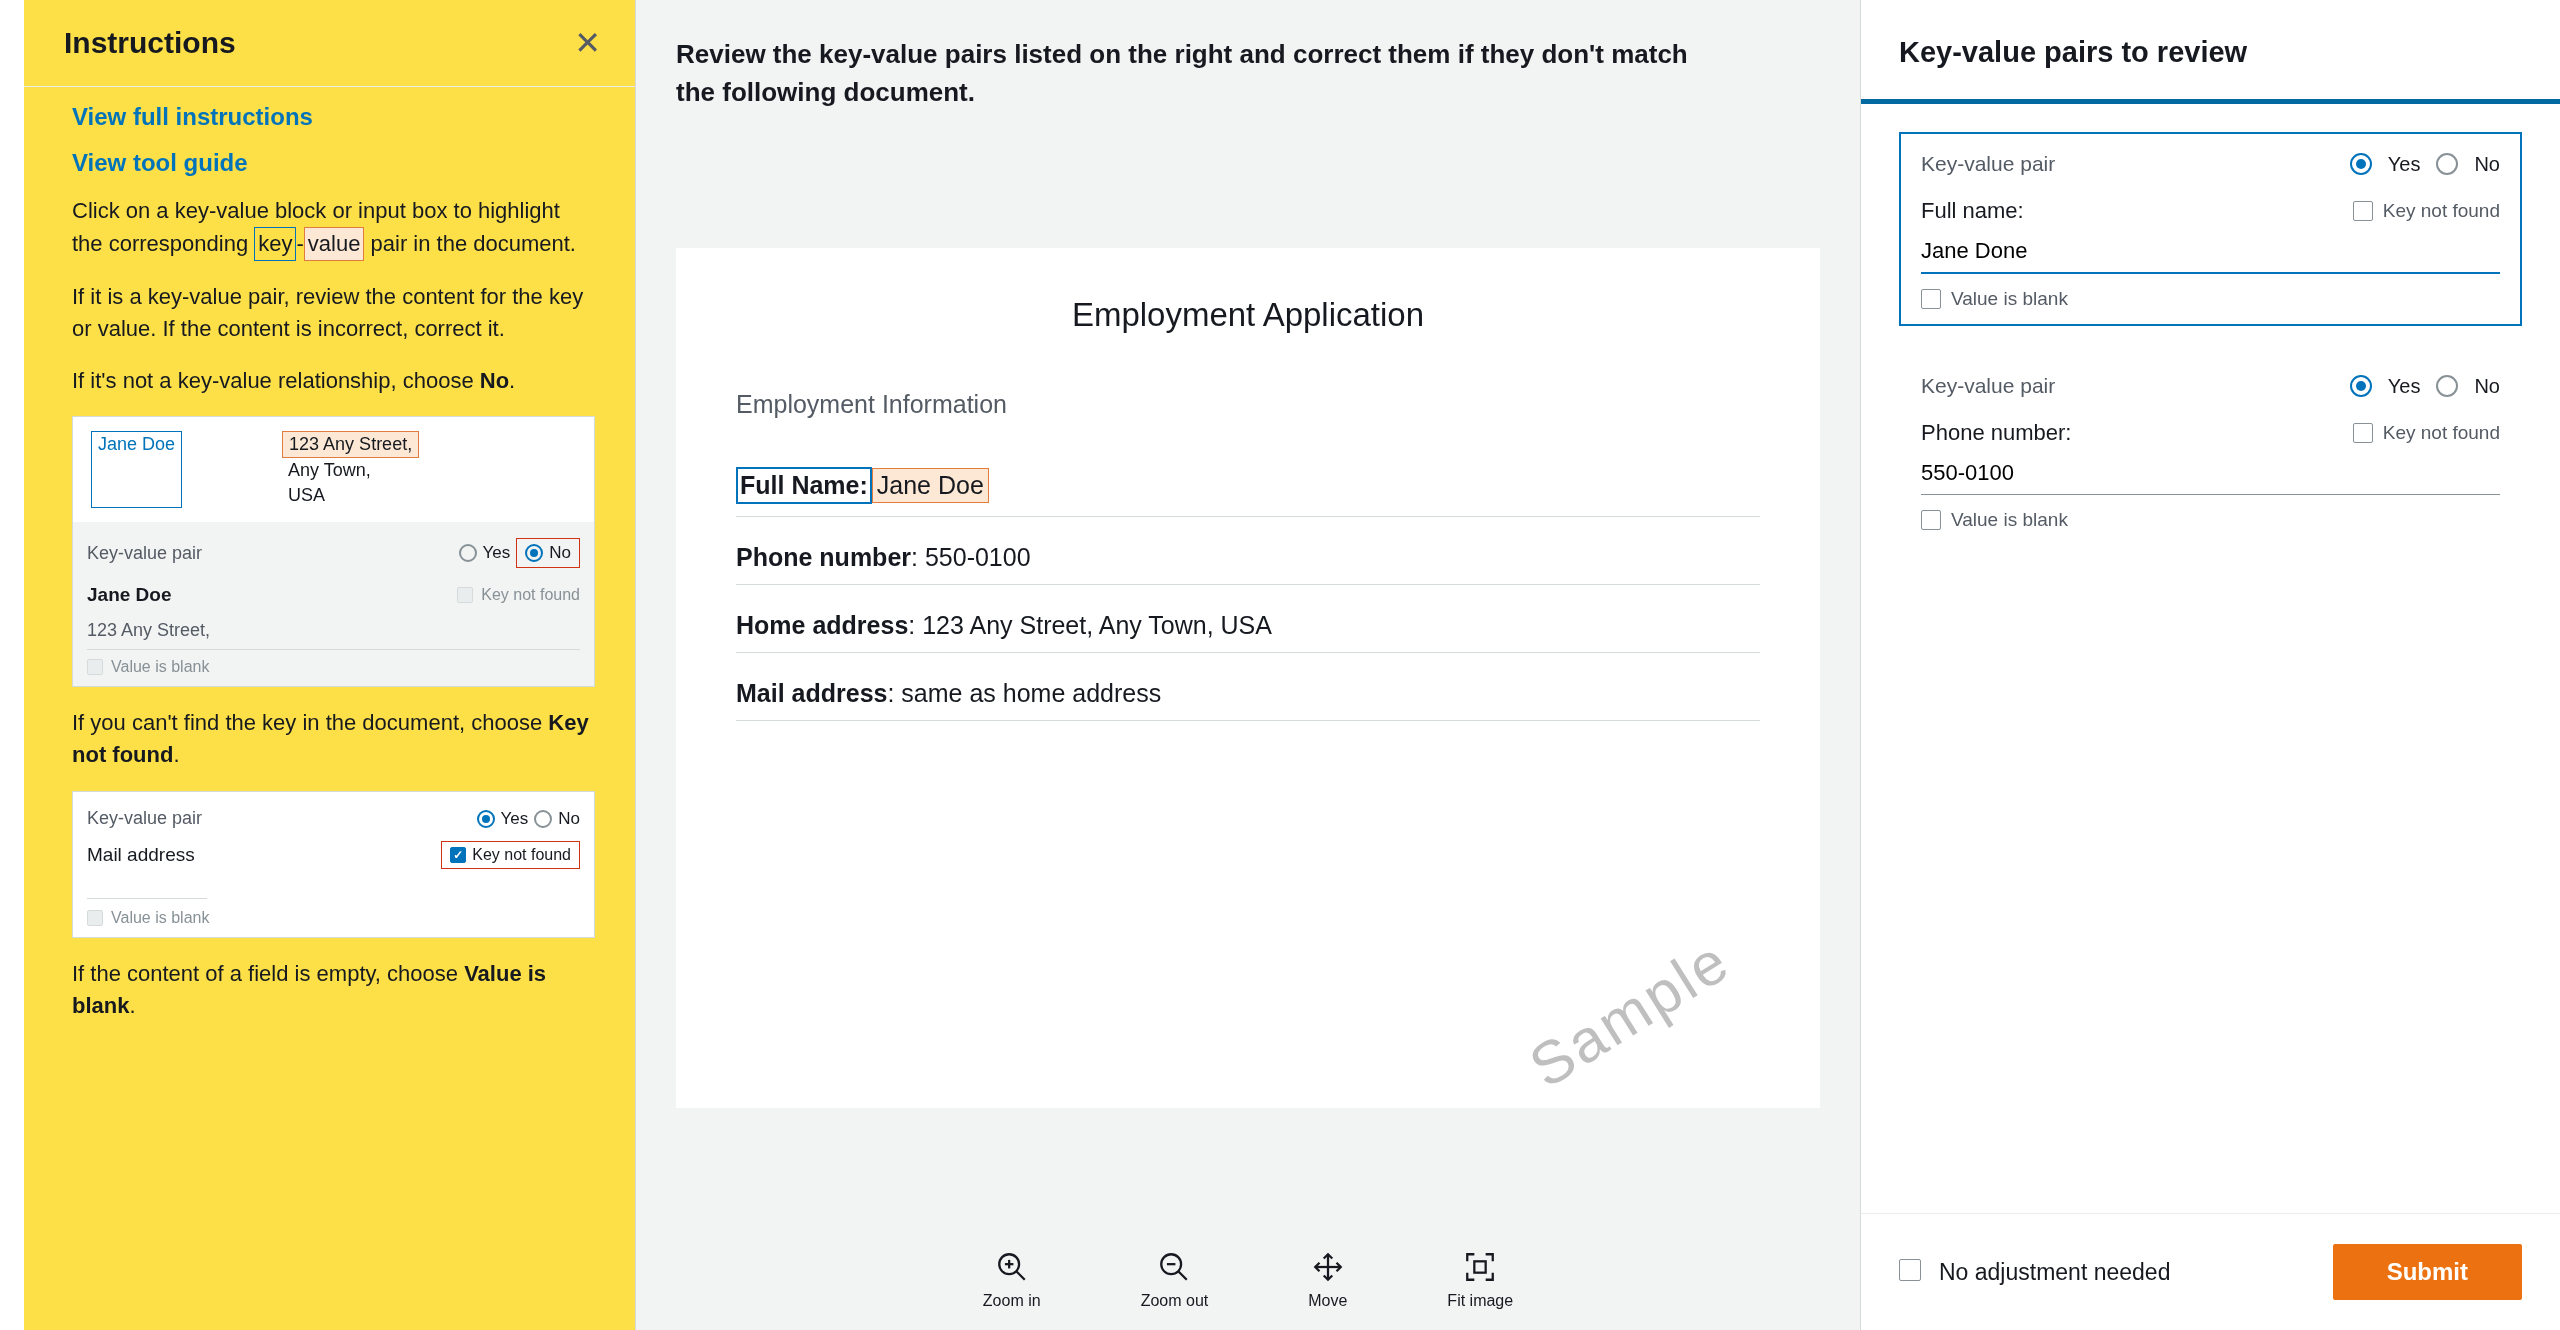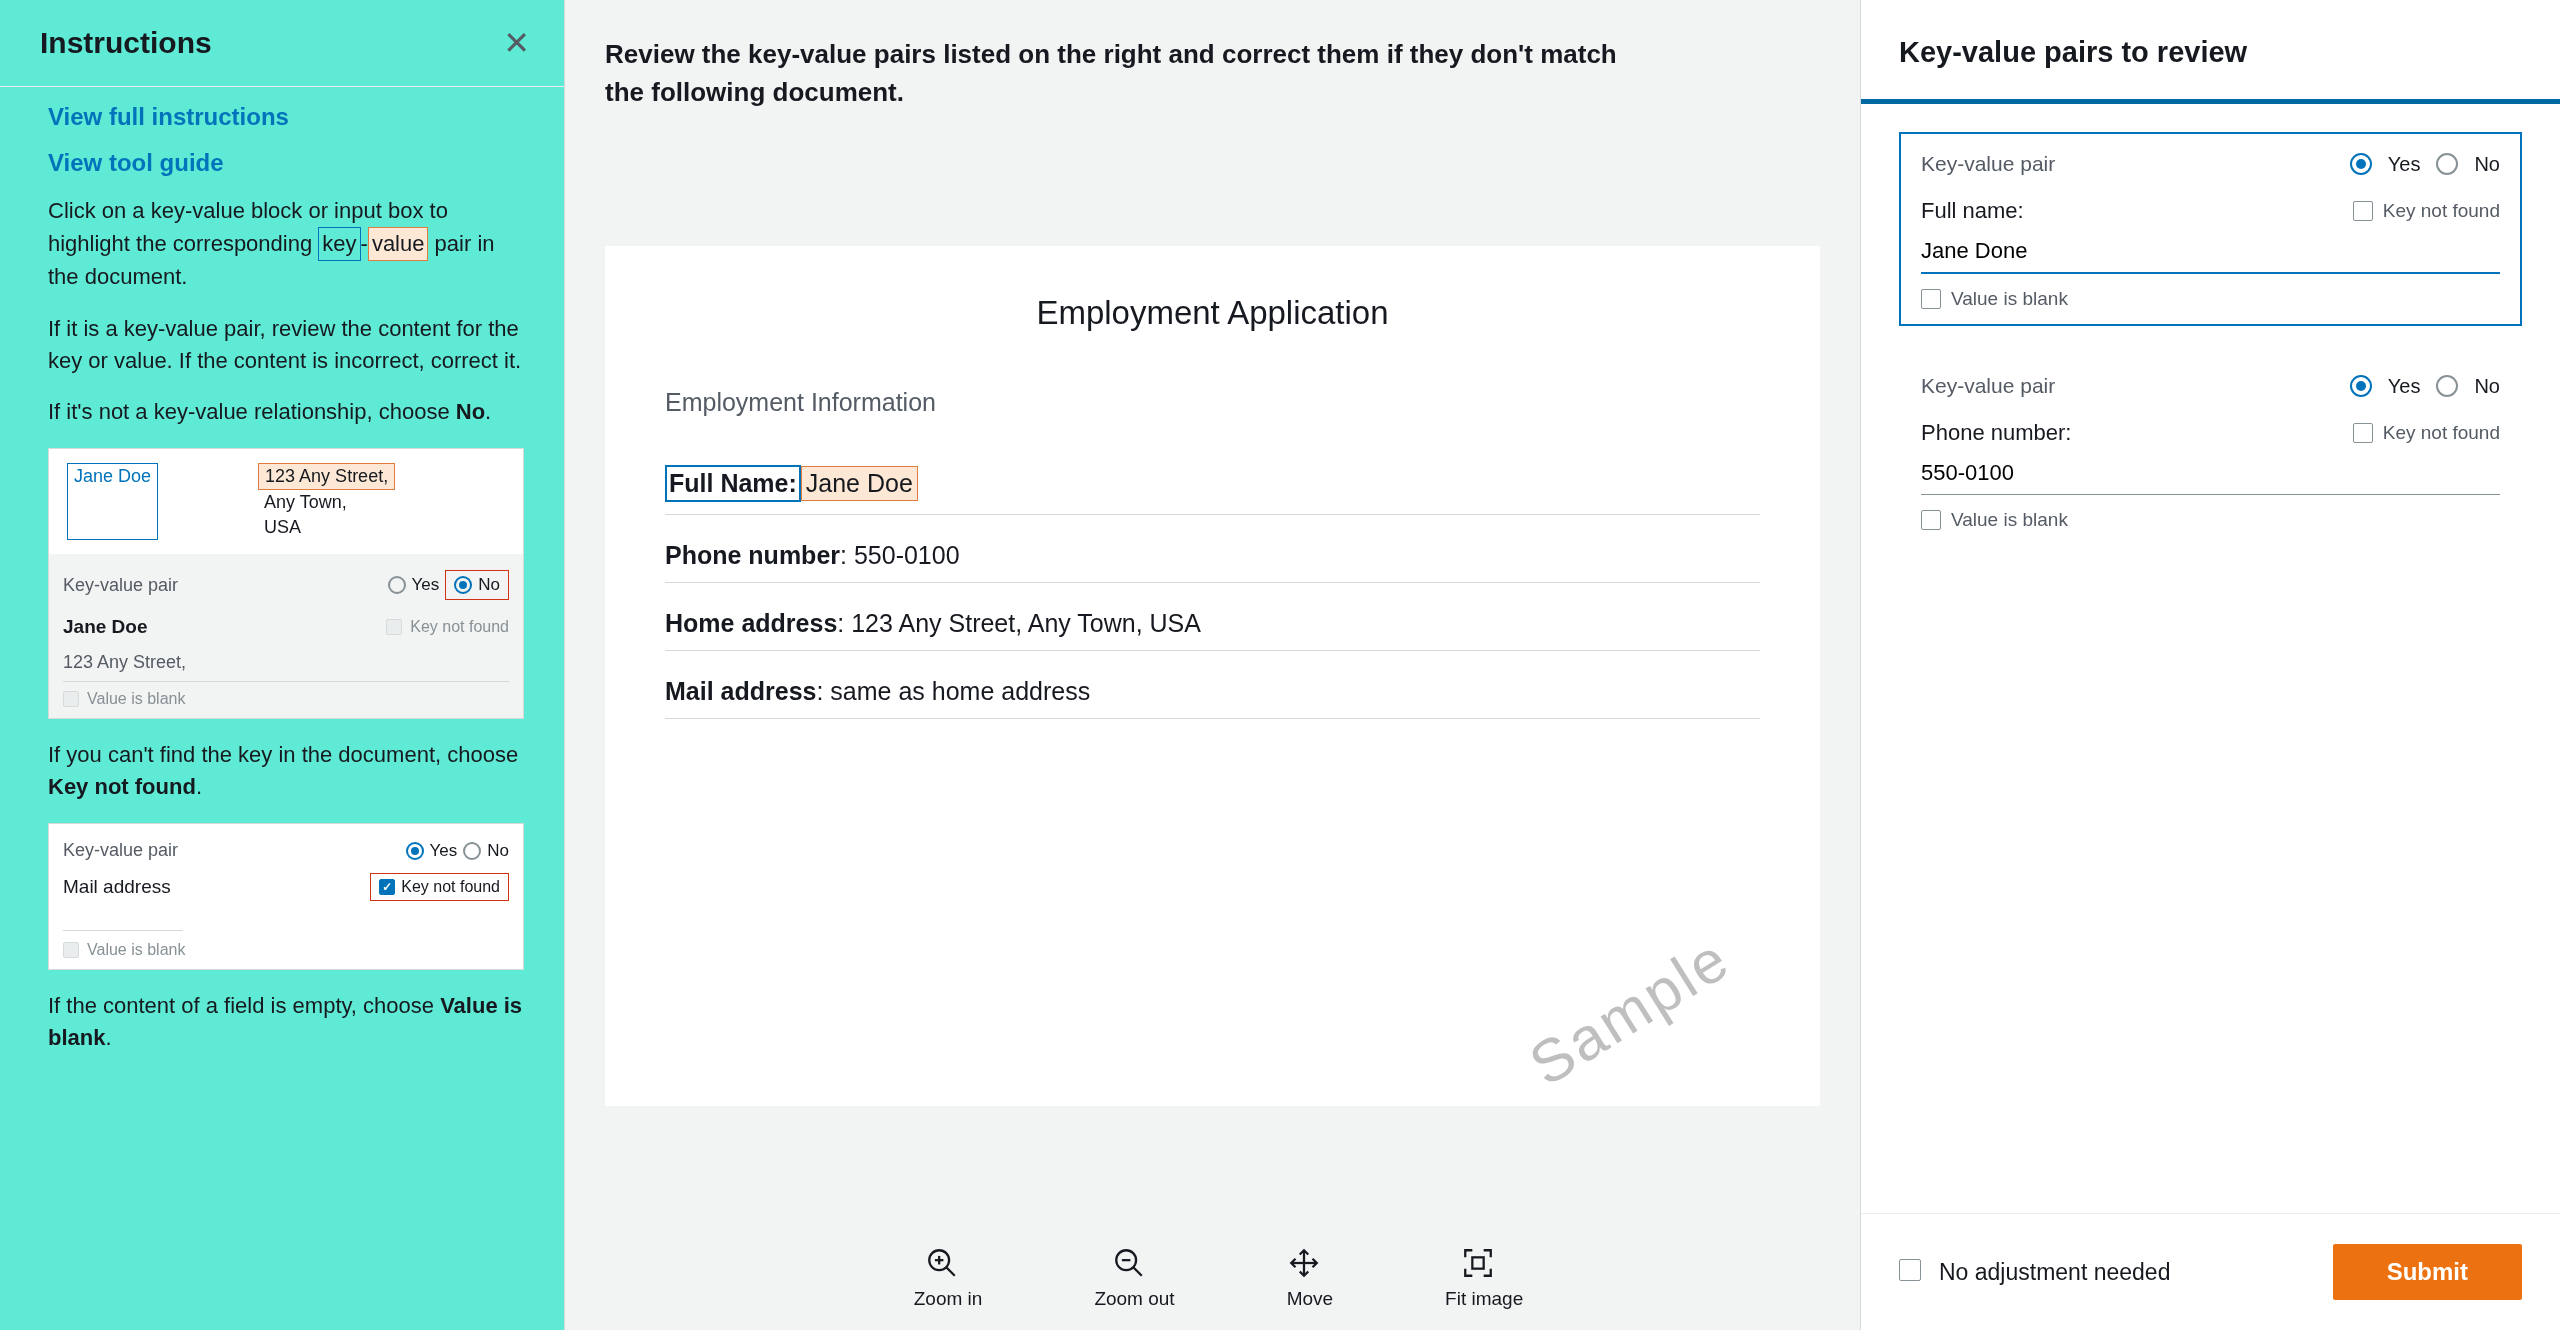--- a/index.html
+++ b/index.html
@@ -1,20 +1,20 @@
 <!DOCTYPE html>
 <html><head>
 <meta charset="utf-8">
 <style>
 * { box-sizing: border-box; margin: 0; padding: 0; }
 body { font-family: "Amazon Ember", "Helvetica Neue", Arial, sans-serif; font-size: 14px; color: #16191f; background: #fff; overflow: hidden; }
 .app { display: flex; width: 2560px; height: 1330px; }
 
 
-.left { width: 565px; border-right: 1px solid #d5dbdb; display: flex; flex-direction: column; background: #5eead4; }
+.left { width: 612px; border-right: 1px solid #d5dbdb; display: flex; flex-direction: column; background: #fde047; margin-left: 24px; }
 .left-header { display: flex; align-items: center; justify-content: space-between; padding: 26px 34px 26px 40px; border-bottom: 1px solid #eaeded; }
 .left-header h2 { font-size: 30px; font-weight: 700; }
 .close-x { font-size: 32px; color: #545b64; cursor: pointer; font-weight: 300; line-height: 1; }
 .left-body { flex: 1; overflow-y: auto; padding: 16px 40px 16px 48px; position: relative; }
 .left-body::-webkit-scrollbar { width: 14px; }
 .left-body::-webkit-scrollbar-thumb { background: #879196; border-radius: 7px; }
 .link-bold { color: #0073bb; font-weight: 700; font-size: 24px; display: block; margin-bottom: 18px; cursor: pointer; }
 .instr-p { font-size: 22px; line-height: 1.45; margin-bottom: 20px; color: #16191f; }
 .instr-p b { font-weight: 700; }
 .kv-key-box { display: inline-block; border: 1.5px solid #0073bb; padding: 0 3px; color: #16191f; }
@@ -53,21 +53,21 @@
 .doc-section { font-size: 25px; color: #545b64; margin-bottom: 36px; }
 .doc-row { font-size: 25px; padding: 12px 0; border-bottom: 1px solid #d5dbdb; margin-bottom: 14px; }
 .doc-row .k { font-weight: 700; }
 .doc-row .v { font-weight: 400; }
 .hl-key { border: 2px solid #0073bb; padding: 2px 2px; display: inline-block; font-weight: 700; }
 .hl-val { border: 1px solid #e07c3e; background: #fce8d4; padding: 2px 4px; display: inline-block; }
 .sample-wm { position: absolute; right: 80px; bottom: 60px; font-size: 60px; color: #bfbfbf; transform: rotate(-32deg); font-weight: 400; letter-spacing: 3px; }
 .toolbar { display: flex; justify-content: center; gap: 100px; padding: 28px 0 20px 0; }
 .tool { display: flex; flex-direction: column; align-items: center; gap: 8px; color: #16191f; cursor: pointer; }
 .tool svg { width: 34px; height: 34px; stroke: #16191f; fill: none; stroke-width: 1.6; }
-.tool-label { font-size: 19px; margin-left: 12px; }
+.tool-label { font-size: 16px; }
 
 
 .right { width: 700px; border-left: 1px solid #d5dbdb; display: flex; flex-direction: column; background: #fff; }
 .right-header { padding: 36px 38px 30px 38px; font-size: 29px; font-weight: 700; border-bottom: 5px solid #0369a1; }
 .right-body { flex: 1; overflow-y: auto; padding: 28px 38px; }
 .kv-card { border: 2px solid transparent; padding: 18px 20px 14px 20px; margin-bottom: 28px; }
 .kv-card.active { border-color: #0073bb; }
 .kv-row1 { display: flex; align-items: center; justify-content: space-between; margin-bottom: 22px; }
 .kv-lbl { font-size: 21px; color: #545b64; }
 .kv-radios { display: flex; align-items: center; gap: 16px; }

